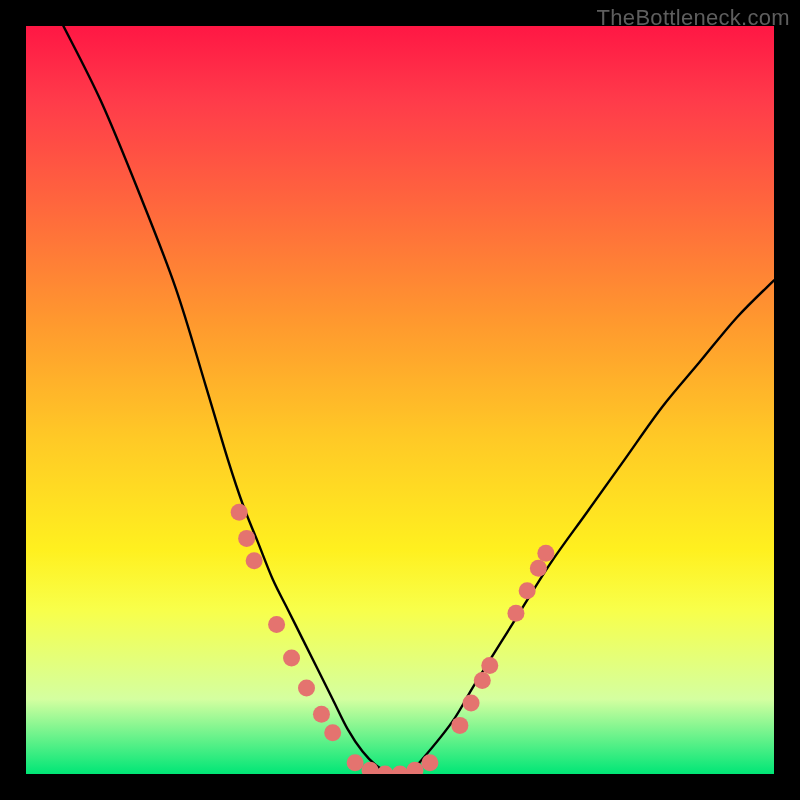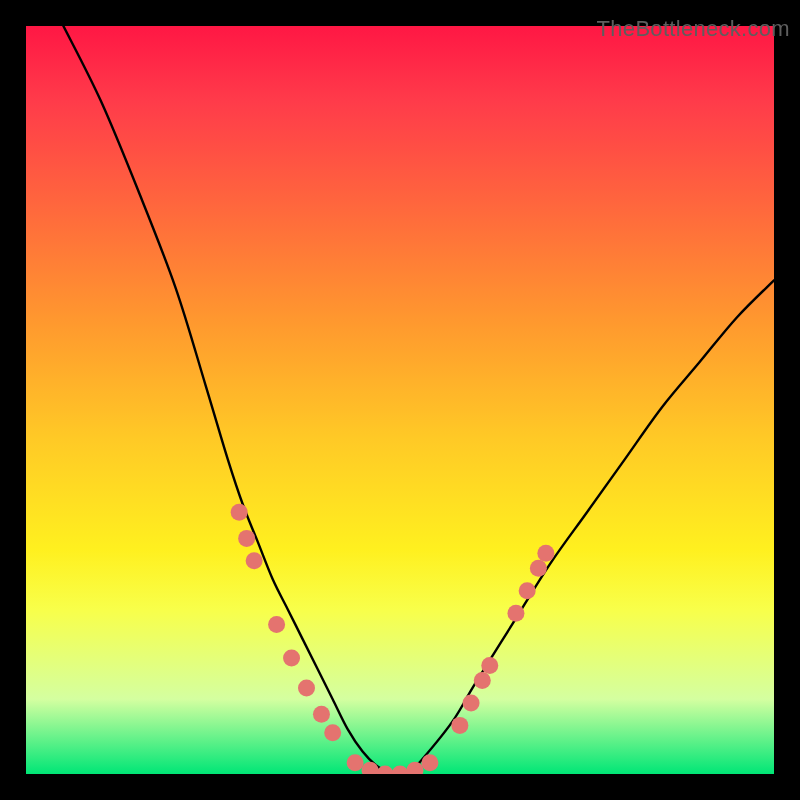--- a/index.html
+++ b/index.html
@@ -24,21 +24,21 @@
       #ff9a2e 40%,
       #ffc926 55%,
       #fff01f 70%,
       #f8ff4a 78%,
       #d4ffa0 90%,
       #00e676 100%
     );
   }
   .watermark {
     position: absolute;
-    top: 16px;
+    top: 5px;
     right: 10px;
     color: #5e5e5e;
     font-size: 22px;
     font-weight: 500;
     letter-spacing: 0.3px;
     user-select: none;
   }
   svg.plot {
     position: absolute;
     left: 0;

